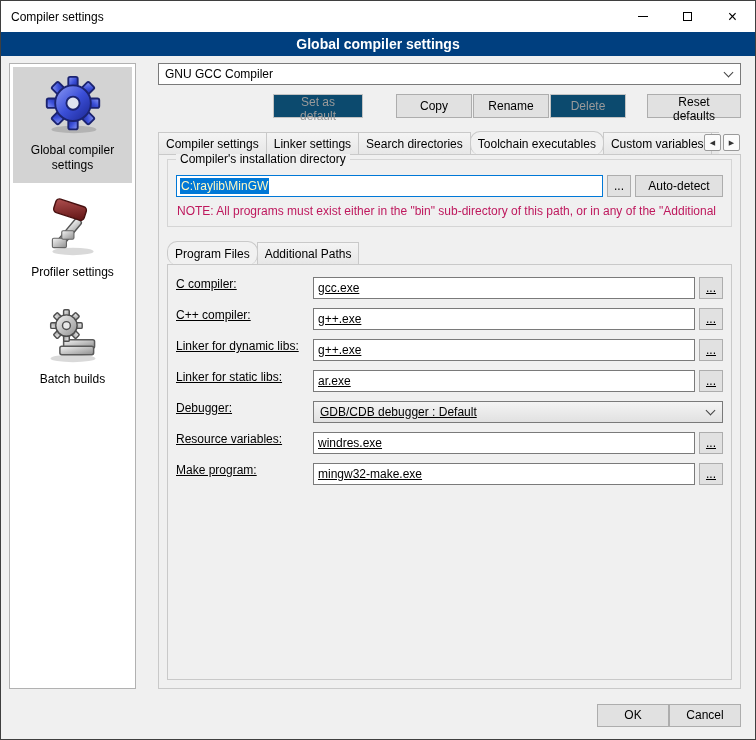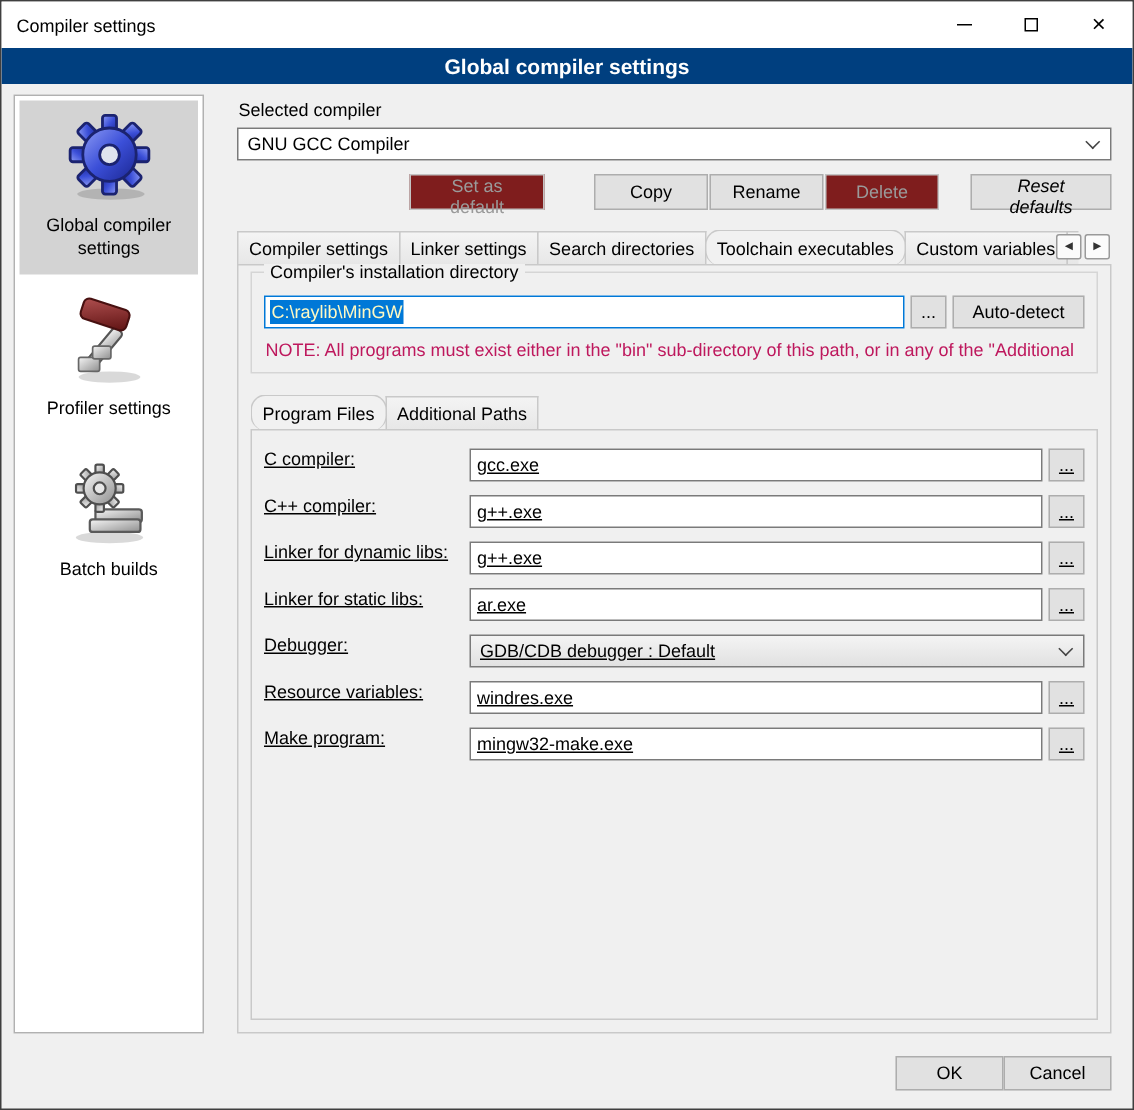--- a/index.html
+++ b/index.html
@@ -58,26 +58,26 @@
     width: 7px; height: 7px; flex: 0 0 7px;
     border-right: 1.5px solid #434343; border-bottom: 1.5px solid #434343;
     transform: rotate(45deg); margin-top: -3px;
   }
   
   .actions { display: flex; margin-top: 9px; gap: 1px; }
   .btn {
     height: 24px; background: #e1e1e1; border: 1px solid #adadad;
     font-family: inherit; font-size: 12px; cursor: default; padding: 0 8px; color: #000;
   }
-  .btn.disabled { background: #7f1d1d; border-color: #c3c3c3; color: #9a9a9a; }
+  .btn.disabled { background: #0c4a6e; border-color: #c3c3c3; color: #9a9a9a; }
   .btn-setdefault { margin-left: 115px; width: 90px; }
   .btn-copy { margin-left: 32px; width: 76px; }
   .btn-rename { width: 76px; }
   .btn-delete { width: 76px; }
-  .btn-reset { margin-left: auto; width: 94px; font-style: italic; }
+  .btn-reset { margin-left: auto; width: 94px; }
   
   .tabbar { display: flex; margin-top: 13px; position: relative; padding-right: 40px; align-items: flex-end; z-index: 2; overflow: hidden; }
   .tab {
     border: 1px solid #c9c9c9; border-bottom: none;
     background: linear-gradient(#f4f4f4, #e7e7e7);
     padding: 4px 7px 3px; margin-right: -1px; white-space: nowrap; cursor: default;
   }
   .tab.active {
     background: #f1f1f1; padding-top: 5px; padding-bottom: 4px;
     margin-bottom: -1px; position: relative; z-index: 3; border-radius: 10px;
@@ -217,21 +217,20 @@
             <circle r="19"></circle>
             <circle r="7" fill="#e8e8e8"></circle>
           </g>
         </svg>
         <div class="side-label">Batch builds</div>
       </div>
     </div>
 
     <div class="main">
 
-      <div class="field-label-top">Selected compiler</div>
 
       <div class="combo">
         <span>GNU GCC Compiler</span>
         <span class="chev"></span>
       </div>
 
       <div class="actions">
         <button class="btn disabled btn-setdefault">Set as default</button>
         <button class="btn btn-copy">Copy</button>
         <button class="btn btn-rename">Rename</button>

